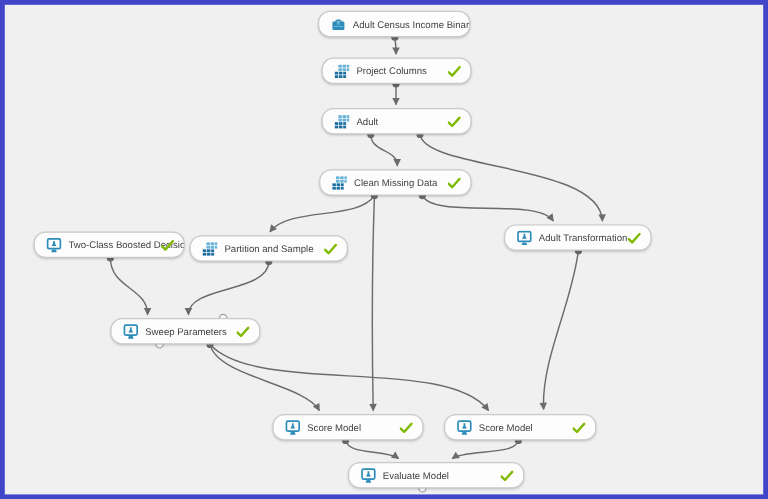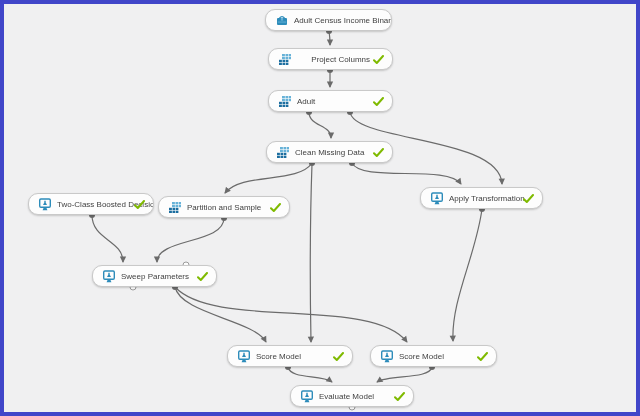--- a/index.html
+++ b/index.html
@@ -95,21 +95,21 @@
           <span class="n-icon">
             <svg width="14" height="13" viewBox="0 0 14 13">
               <path d="M4.5 4 Q7 1.2 9.5 4" stroke="#2d8cba" fill="none" stroke-width="1.3"></path>
               <rect x="2" y="4" width="10" height="7" rx="1" fill="#2d8cba"></rect>
               <rect x="5.9" y="4" width="2.2" height="2.6" fill="#67b2d8"></rect>
               <rect x="2.8" y="7.6" width="8.4" height="0.9" fill="#67b2d8"></rect>
             </svg>
           </span>
           <span class="n-label">Adult Census Income Binary C...</span>
         </div>
-        <div class="node" style="left: 264px; top: 44px; width: 125px; justify-content: space-between;">
+        <div class="node" style="left: 264px; top: 44px; width: 125px;">
           <span class="n-icon">
             <svg width="14" height="13" viewBox="0 0 14 13">
               <g fill="#67b2d8">
                 <rect x="4" y="1" width="2.9" height="2.3"></rect>
                 <rect x="7.5" y="1" width="2.9" height="2.3"></rect>
                 <rect x="11" y="1" width="2" height="2.3"></rect>
                 <rect x="4" y="3.9" width="2.9" height="2.3"></rect>
                 <rect x="7.5" y="3.9" width="2.9" height="2.3"></rect>
                 <rect x="11" y="3.9" width="2" height="2.3"></rect>
               </g>
@@ -230,21 +230,21 @@
           </span>
         </div>
         <div class="node" style="left: 416px; top: 183px; width: 123px;">
           <span class="n-icon">
             <svg width="14" height="13" viewBox="0 0 14 13">
               <rect x="1.7" y="1" width="10.6" height="8.2" rx="1.2" fill="none" stroke="#2d8cba" stroke-width="1.4"></rect>
               <path d="M6.3 2.8 L6.3 4.5 L5 7 L9 7 L7.7 4.5 L7.7 2.8 Z" fill="#2d8cba"></path>
               <path d="M4.6 12.2 L9.4 12.2 L8.5 10 L5.5 10 Z" fill="#2d8cba"></path>
             </svg>
           </span>
-          <span class="n-label">Apply Transformation</span>
+          <span class="n-label">Adult Transformation</span>
           <span class="n-check">
             <svg width="11" height="10" viewBox="0 0 11 10">
               <polyline points="1,5.2 3.8,8 10,1" fill="none" stroke="#7fba00" stroke-width="2" stroke-linecap="round" stroke-linejoin="round"></polyline>
             </svg>
           </span>
         </div>
         <div class="node" style="left: 88px; top: 261px; width: 125px;">
           <span class="n-icon">
             <svg width="14" height="13" viewBox="0 0 14 13">
               <rect x="1.7" y="1" width="10.6" height="8.2" rx="1.2" fill="none" stroke="#2d8cba" stroke-width="1.4"></rect>
@@ -282,21 +282,21 @@
               <path d="M4.6 12.2 L9.4 12.2 L8.5 10 L5.5 10 Z" fill="#2d8cba"></path>
             </svg>
           </span>
           <span class="n-label">Score Model</span>
           <span class="n-check">
             <svg width="11" height="10" viewBox="0 0 11 10">
               <polyline points="1,5.2 3.8,8 10,1" fill="none" stroke="#7fba00" stroke-width="2" stroke-linecap="round" stroke-linejoin="round"></polyline>
             </svg>
           </span>
         </div>
-        <div class="node" style="left: 286px; top: 381px; width: 124px;">
+        <div class="node" style="left: 286px; top: 381px; width: 147px;">
           <span class="n-icon">
             <svg width="14" height="13" viewBox="0 0 14 13">
               <rect x="1.7" y="1" width="10.6" height="8.2" rx="1.2" fill="none" stroke="#2d8cba" stroke-width="1.4"></rect>
               <path d="M6.3 2.8 L6.3 4.5 L5 7 L9 7 L7.7 4.5 L7.7 2.8 Z" fill="#2d8cba"></path>
               <path d="M4.6 12.2 L9.4 12.2 L8.5 10 L5.5 10 Z" fill="#2d8cba"></path>
             </svg>
           </span>
           <span class="n-label">Evaluate Model</span>
           <span class="n-check">
             <svg width="11" height="10" viewBox="0 0 11 10">

